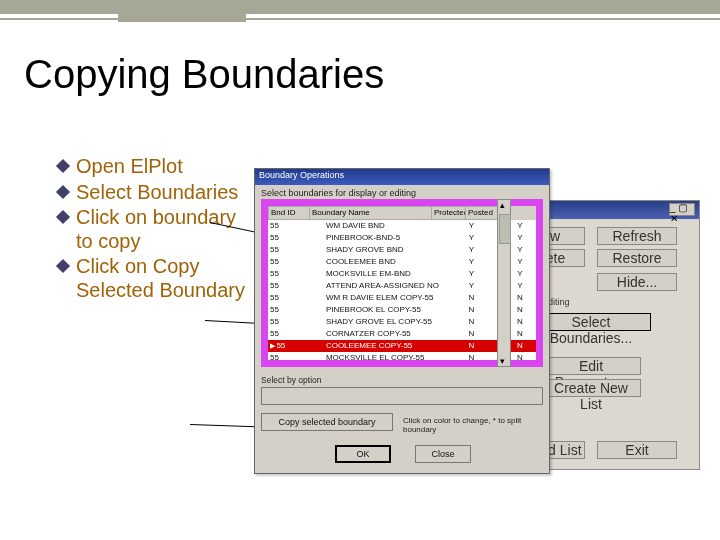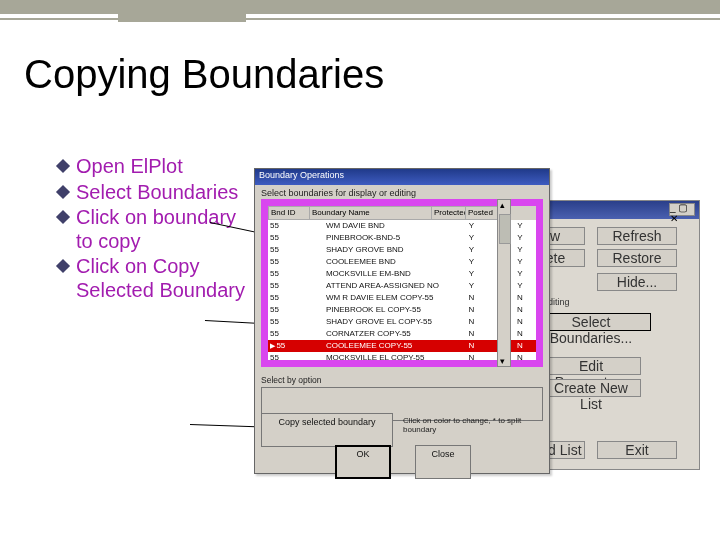--- a/index.html
+++ b/index.html
@@ -4,21 +4,21 @@
 <style>
   * { box-sizing: border-box; margin: 0; padding: 0; }
   html, body { width: 720px; height: 540px; font-family: Verdana, Geneva, sans-serif; background: #fff; overflow: hidden; }
   .slide { position: relative; width: 720px; height: 540px; background: #ffffff; }
   .top-accent { position: absolute; top: 0; left: 0; width: 720px; height: 24px; }
   .ta-line1 { position: absolute; top: 0; left: 0; width: 720px; height: 14px; background: #a7a798; }
   .ta-line2 { position: absolute; top: 18px; left: 0; width: 720px; height: 2px; background: #a7a798; }
   .ta-box { position: absolute; top: 0; left: 118px; width: 128px; height: 22px; background: #a7a798; }
   .title { position: absolute; top: 52px; left: 24px; font-size: 40px; font-family: "Comic Sans MS", "Comic Sans", cursive, sans-serif; color: #000; }
   .bullets { position: absolute; top: 155px; left: 76px; width: 180px; }
-  .bullets li { list-style: none; font-size: 20px; font-family: Verdana, sans-serif; color: #a21caf; line-height: 1.18; margin-bottom: 2px; position: relative; padding-left: 0; }
+  .bullets li { list-style: none; font-size: 20px; font-family: Verdana, sans-serif; color: #a16207; line-height: 1.18; margin-bottom: 2px; position: relative; padding-left: 0; }
   .bullets li::before { content: ""; position: absolute; left: -18px; top: 6px; width: 10px; height: 10px; background: #40406a; transform: rotate(45deg); }
   .arrow-line { position: absolute; background: #000; height: 1px; }
 
   
   .bgwin { position: absolute; top: 200px; left: 480px; width: 220px; height: 270px; background: #dcd8d0; border: 1px solid #888; }
   .bgwin .bg-title { height: 18px; background: linear-gradient(#2a3f8a,#4a60b0); }
   .bgwin .bg-close { position: absolute; right: 4px; top: 2px; width: 26px; height: 13px; background: #d4d0c8; border: 1px solid #888; }
   .bgwin .bg-close span { position: absolute; right: 2px; top: -2px; font-size: 10px; }
   .bgwin .bg-btn { position: absolute; width: 80px; height: 18px; background: #d4d0c8; border: 1px solid #888; font-size: 14px; text-align: center; line-height: 16px; color: #333; }
 
@@ -40,21 +40,21 @@
   .dlg-row .c3 { width: 34px; text-align: center; }
   .dlg-row .c4 { width: 34px; text-align: center; }
   .dlg-row.sel { background: #d60000; color: #fff; }
   .dlg-row.sel .c1::before { content: "▶"; font-size: 7px; margin-right: 1px; }
   .dlg-scroll { position: absolute; top: 30px; left: 242px; width: 14px; height: 168px; background: #d4d0c8; border: 1px solid #888; }
   .dlg-scroll::before { content: "▴"; position: absolute; top: 0; left: 2px; font-size: 9px; }
   .dlg-scroll::after { content: "▾"; position: absolute; bottom: 0; left: 2px; font-size: 9px; }
   .dlg-thumb { position: absolute; top: 14px; left: 1px; width: 12px; height: 30px; background: #bdbdb4; border: 1px solid #999; }
 
   .dlg-fine { position: absolute; left: 6px; width: 284px; font-size: 8.5px; color: #222; }
-  .dlg-btn { position: absolute; height: 34px; background: #d4d0c8; border: 1px solid #777; font-size: 9px; text-align: center; line-height: 16px; color: #111; }
+  .dlg-btn { position: absolute; height: 18px; background: #d4d0c8; border: 1px solid #777; font-size: 9px; text-align: center; line-height: 16px; color: #111; }
   .dlg-btn.primary { border: 1px solid #000; box-shadow: 0 0 0 1px #000 inset; }
 </style>
 </head>
 <body>
 
 <div class="slide">
   <div class="top-accent">
     <div class="ta-line1"></div>
       <div class="ta-line2"></div>
       <div class="ta-box"></div>

